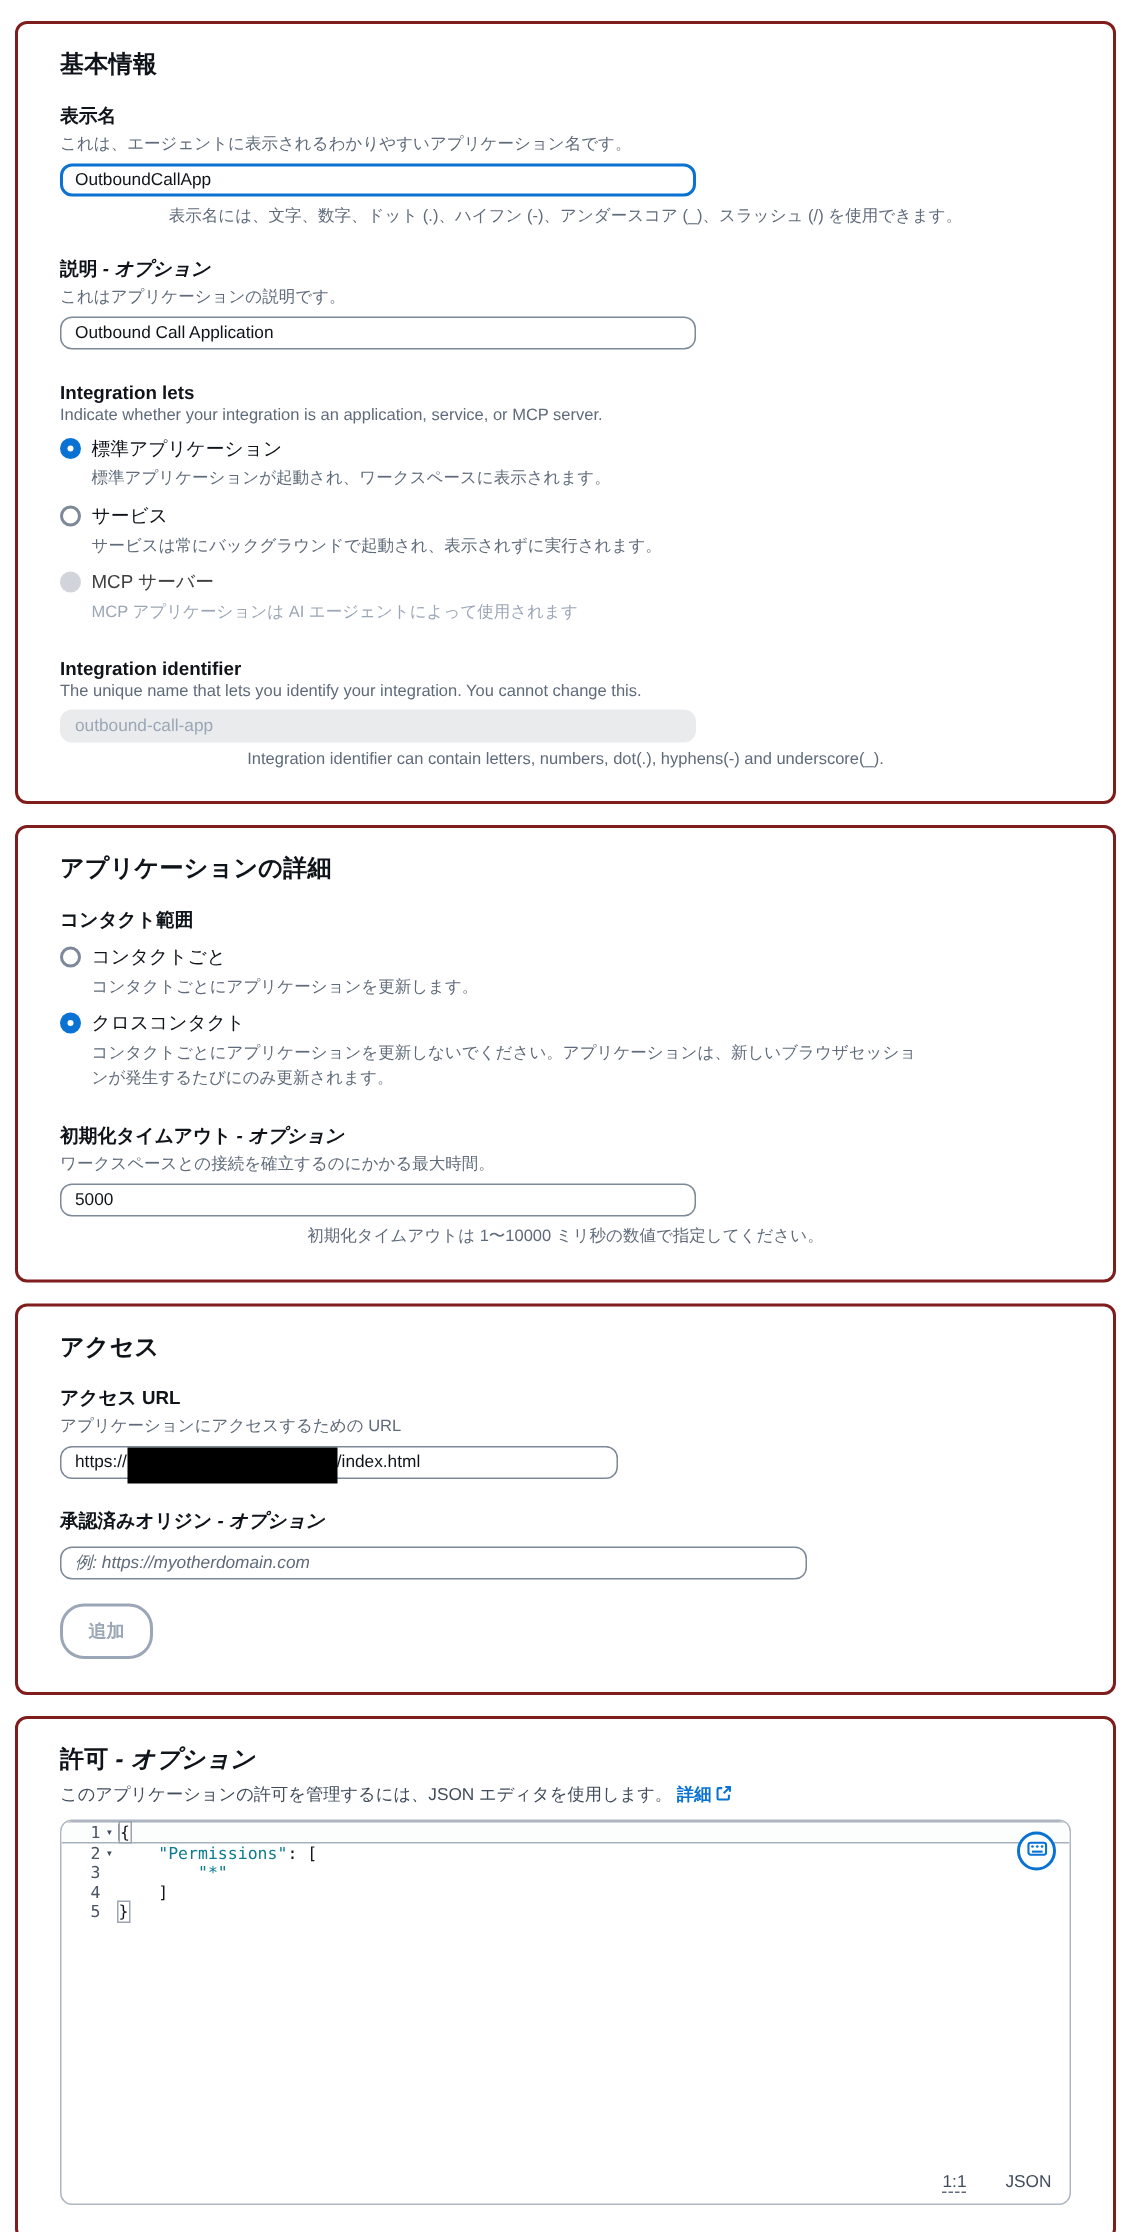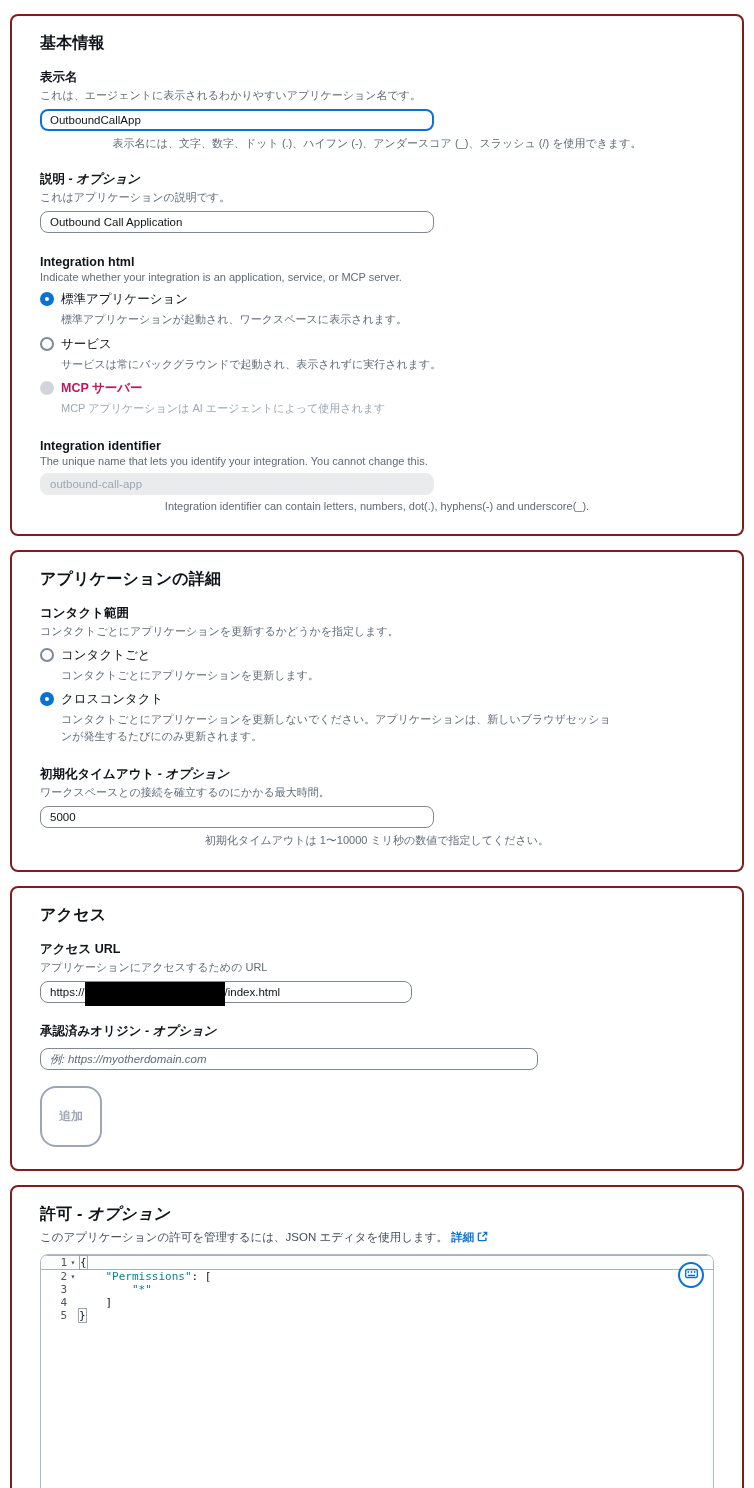--- a/index.html
+++ b/index.html
@@ -17,21 +17,21 @@
   .card-title { font-size:16px; font-weight:700; color:#0f141a; letter-spacing:.2px; }
   .card-title .suffix, .label .suffix { font-style:italic; }
   .card-desc { font-size:11.5px; color:#414d5c; margin-top:5px; }
 
   .field { margin-top:15px; }
   .label { font-size:12.5px; font-weight:700; color:#0f141a; }
   .desc  { font-size:11px; color:#5f6b7a; margin-top:2px; }
   .constraint { font-size:11px; color:#5f6b7a; margin-top:5px;text-align:center; }
 
   input.tbox, .tbox {
-    display:block; height:22px; width:394px; margin-top:6px;
+    display:block; height:22px; width:424px; margin-top:6px;
     border:1px solid #7d8998; border-radius:8px; background:#fff;
     font-family:"Liberation Sans","DejaVu Sans",sans-serif;
     font-size:11.5px; color:#0f141a; padding:0 9px; outline:none;
   }
   input.tbox.focused { border:2px solid #0972d3; padding:0 8px; }
   input.tbox.disabled { background:#e9ebed; border-color:#e9ebed; color:#9ba7b6; }
   input.tbox::placeholder { color:#5f6b7a; font-style:italic; }
   input.tbox.disabled::placeholder { color:#9ba7b6; font-style:normal; }
 
   
@@ -48,27 +48,27 @@
     width:14px; height:14px; border-radius:50%; flex:none; margin-top:1px;
     border:2px solid #7d8998; background:#fff; position:relative;
   }
   .radio-circle.selected { border:none; background:#0972d3; width:14px; height:14px; }
   .radio-circle.selected::after {
     content:""; position:absolute; left:5px; top:5px; width:4px; height:4px;
     border-radius:50%; background:#fff;
   }
   .radio-circle.disabled { border:none; background:#d1d5db; }
   .radio-label { font-size:12.5px; color:#0f141a; }
-  .radio-label.disabled { color:#be185d;font-weight:bold; }
+  .radio-label.disabled { color:#404040; }
   .radio-desc { font-size:11px; color:#5f6b7a; margin-top:3px; max-width:560px; line-height:1.5; }
   .radio-desc.disabled { color:#9ba7b6; }
 
   
   .btn {
-    display:inline-block; margin-top:16px; padding:20px 17px;
+    display:inline-block; margin-top:16px; padding:8px 17px;
     border:2px solid #9ba7b6; border-radius:16px; background:#fff;
     font-size:12px; font-weight:700; color:#9ba7b6; cursor:not-allowed;
   }
 
   
   .ext-link { color:#0972d3; text-decoration:none; font-weight:700; white-space:nowrap;text-align:right; }
   .ext-icon { display:inline-block; vertical-align:-1px; margin-left:3px; }
 
   
   .editor {
@@ -112,21 +112,21 @@
       <div class="constraint">表示名には、文字、数字、ドット (.)、ハイフン (-)、アンダースコア (_)、スラッシュ (/) を使用できます。</div>
     </div>
 
     <div class="field" style="margin-top:20px;">
       <div class="label"><span>説明</span><span class="suffix"> - オプション</span></div>
       <div class="desc">これはアプリケーションの説明です。</div>
       <input class="tbox" type="text" readonly="" value="Outbound Call Application" style="">
     </div>
 
     <div class="field" style="margin-top:22px;">
-      <div class="label">Integration html</div>
+      <div class="label">Integration lets</div>
       <div class="desc">Indicate whether your integration is an application, service, or MCP server.</div>
       <div class="radio-group">
         <div class="radio-row">
           <span class="radio-circle selected"></span>
           <div>
             <div class="radio-label">標準アプリケーション</div>
             <div class="radio-desc">標準アプリケーションが起動され、ワークスペースに表示されます。</div>
           </div>
         </div>
         <div class="radio-row">
@@ -152,21 +152,20 @@
       <input class="tbox disabled" type="text" disabled="" placeholder="outbound-call-app" style="">
       <div class="constraint">Integration identifier can contain letters, numbers, dot(.), hyphens(-) and underscore(_).</div>
     </div>
   </section>
 
   <section class="card">
     <h2 class="card-title">アプリケーションの詳細</h2>
 
     <div class="field">
       <div class="label">コンタクト範囲</div>
-      <div class="desc">コンタクトごとにアプリケーションを更新するかどうかを指定します。</div>
       <div class="radio-group">
         <div class="radio-row">
           <span class="radio-circle"></span>
           <div>
             <div class="radio-label">コンタクトごと</div>
             <div class="radio-desc">コンタクトごとにアプリケーションを更新します。</div>
           </div>
         </div>
         <div class="radio-row">
           <span class="radio-circle selected"></span>

